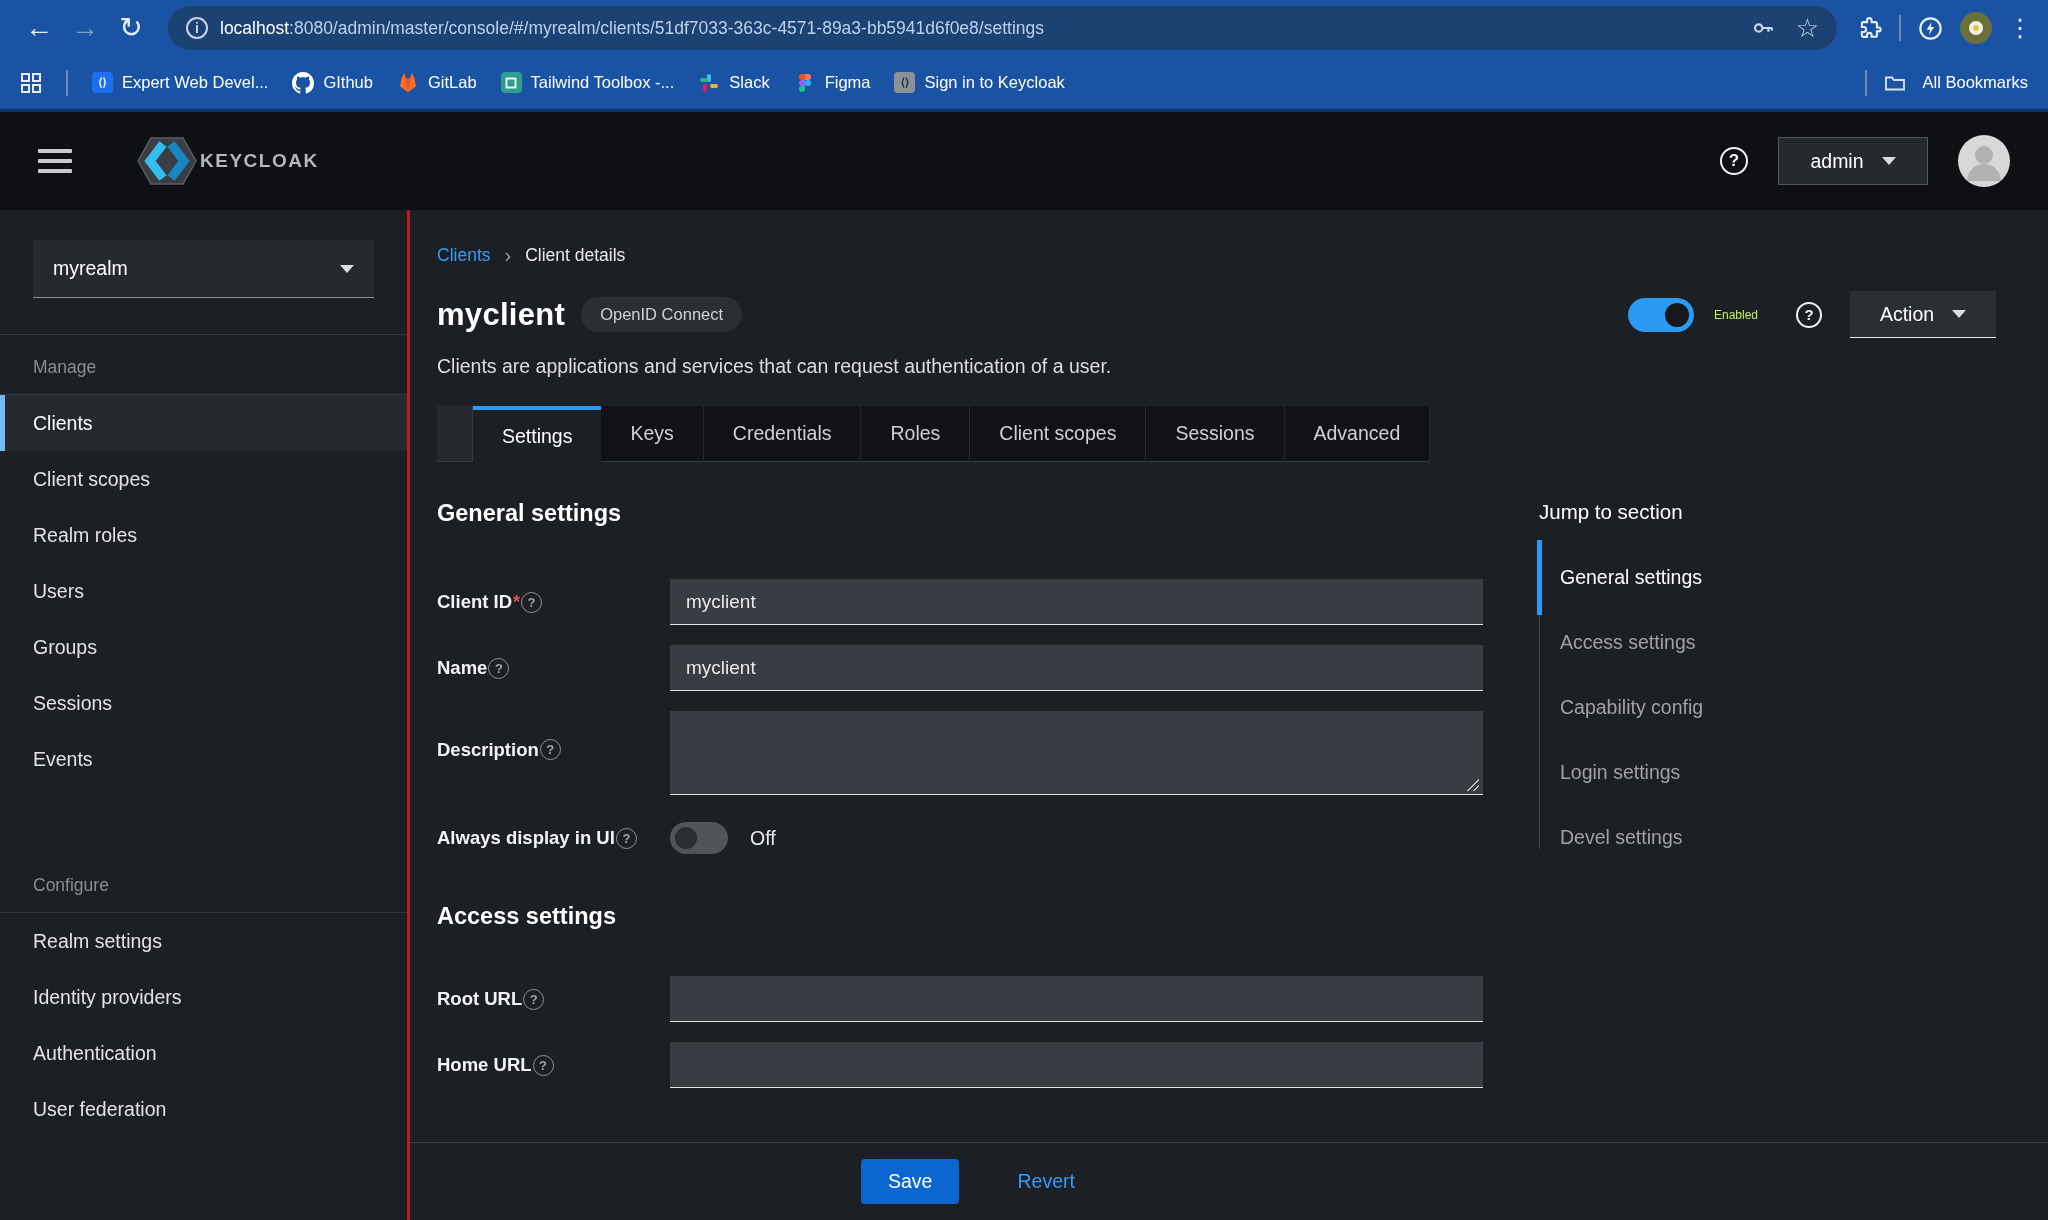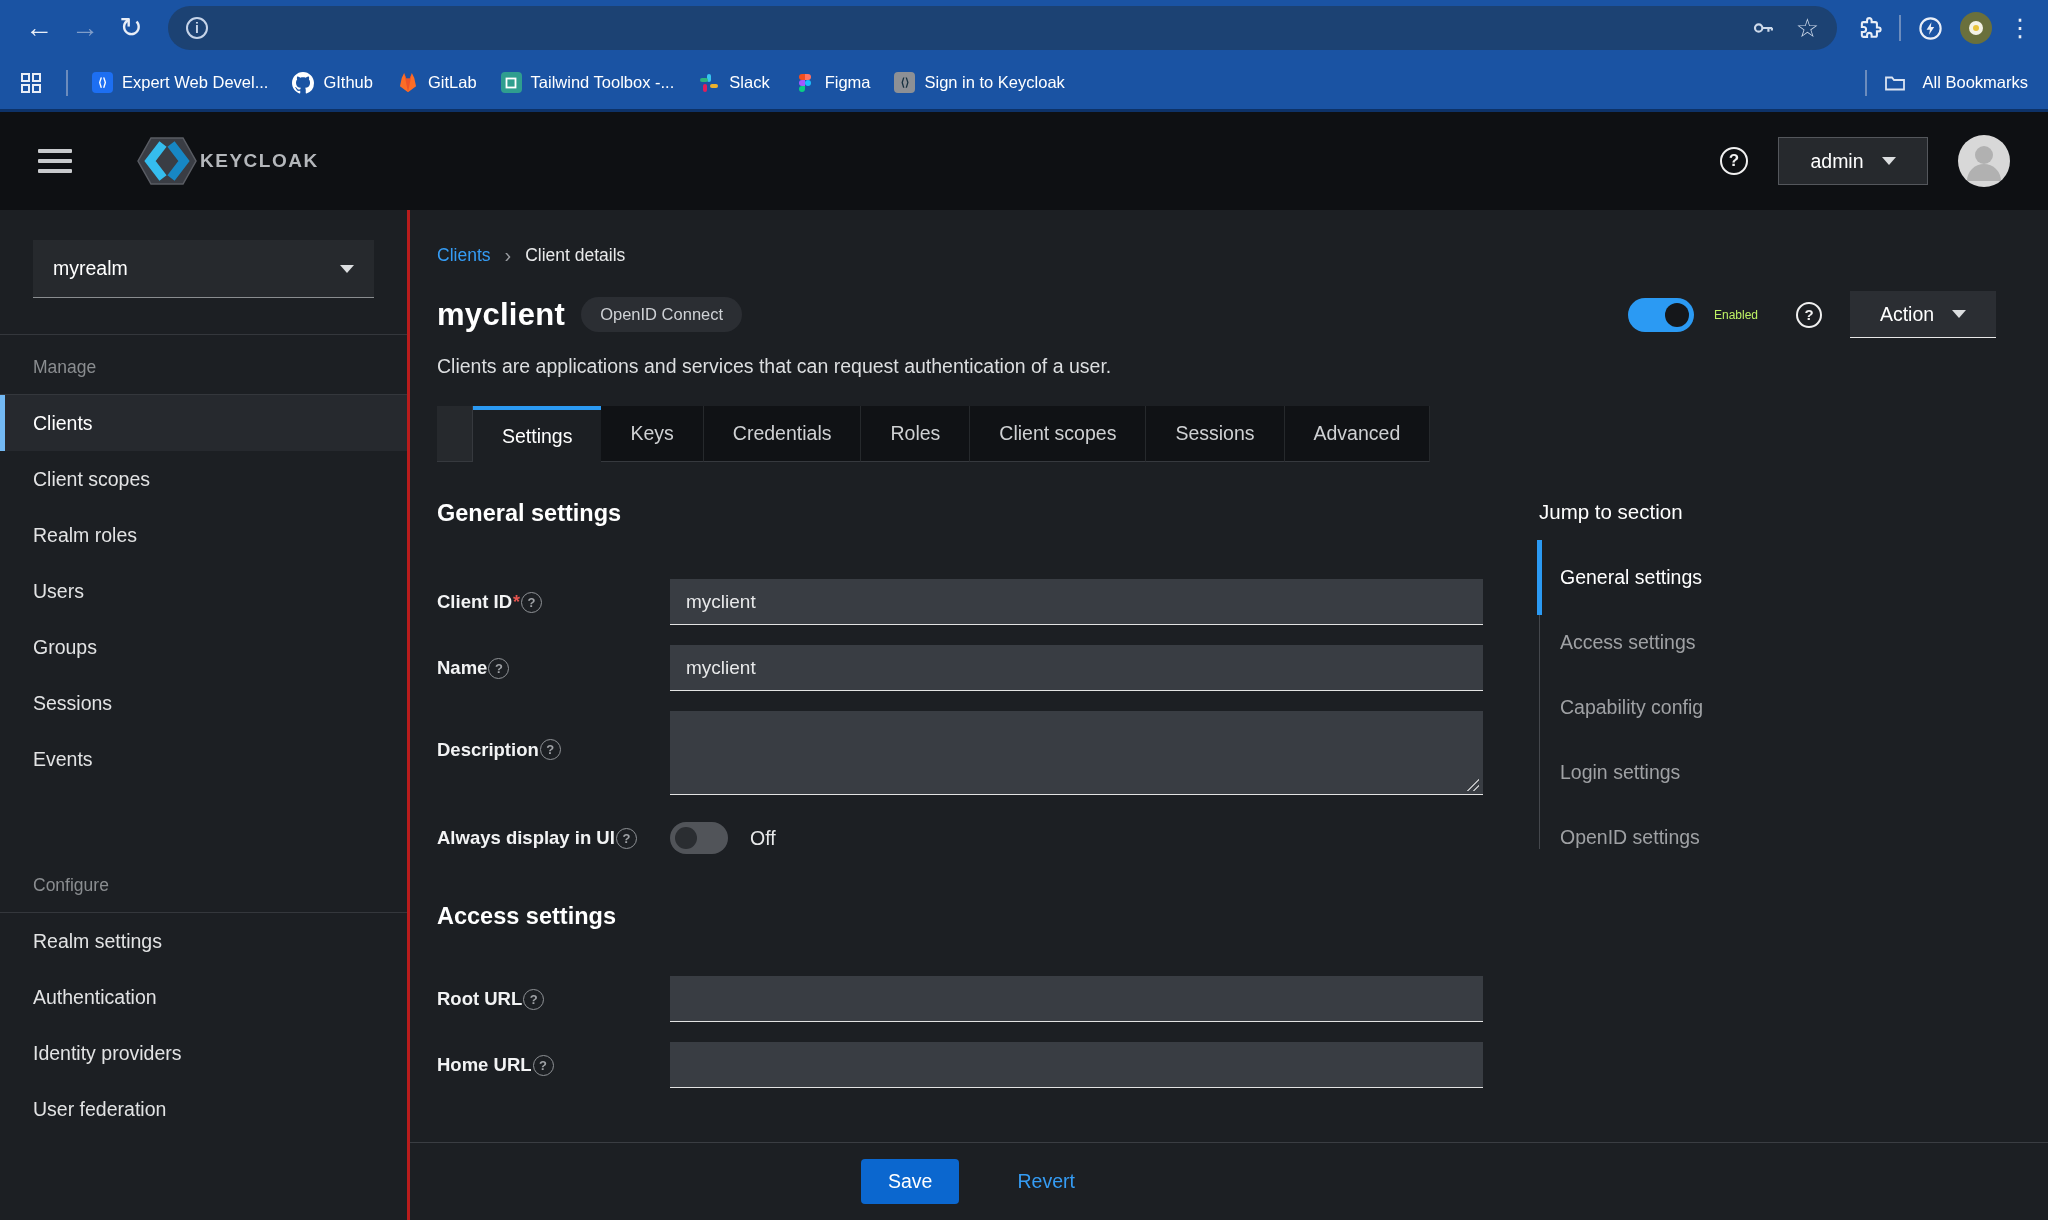--- a/index.html
+++ b/index.html
@@ -108,20 +108,21 @@
 <body>
 
 <div class="screen">
 
   <div class="toolbar">
     <div class="nav-glyph">←</div>
     <div class="nav-glyph dim">→</div>
     <div class="nav-glyph">↻</div>
     <div class="url-bar">
       <div class="circle-i">i</div>
+      <div class="url-text"><span class="host">localhost</span><span>:8080/admin/master/console/#/myrealm/clients/51df7033-363c-4571-89a3-bb5941d6f0e8/settings</span></div>
       <div class="urlbar-right">
         <span>
           <svg width="26" height="26" viewBox="0 0 24 24" fill="none" stroke="#cdd9ea" stroke-width="2">
               <circle cx="8" cy="12" r="3.4"></circle>
               <path d="M11.5 12h9M17 12v3.4M20.2 12v2.4"></path>
             </svg>
         </span>
         <span style="color:#cdd9ea;font-size:26px;line-height:1;">☆</span>
       </div>
     </div>
@@ -261,22 +262,22 @@
       <div class="nav-section-title">Manage</div>
       <div class="nav-item selected">Clients</div>
       <div class="nav-item">Client scopes</div>
       <div class="nav-item">Realm roles</div>
       <div class="nav-item">Users</div>
       <div class="nav-item">Groups</div>
       <div class="nav-item">Sessions</div>
       <div class="nav-item">Events</div>
       <div class="nav-section-title cfg-gap">Configure</div>
       <div class="nav-item">Realm settings</div>
+      <div class="nav-item">Identity providers</div>
       <div class="nav-item">Authentication</div>
-      <div class="nav-item">Identity providers</div>
       <div class="nav-item">User federation</div>
     </div>
 
     <div class="main">
       <div class="page-head">
         <div class="breadcrumb">
           <span class="link">Clients</span>
           <span class="chev">›</span>
           <span class="cur">Client details</span>
         </div>
@@ -381,21 +382,21 @@
           </div>
         </div>
 
         <div class="jump-col">
           <div class="jump-title">Jump to section</div>
           <ul class="jump-list">
             <li class="jump-item active">General settings</li>
             <li class="jump-item">Access settings</li>
             <li class="jump-item">Capability config</li>
             <li class="jump-item">Login settings</li>
-            <li class="jump-item">OpenID settings</li>
+            <li class="jump-item">Devel settings</li>
           </ul>
         </div>
       </div>
 
       <div class="form-footer">
         <button class="btn-primary">Save</button>
         <button class="btn-link">Revert</button>
       </div>
     </div>
   </div>

